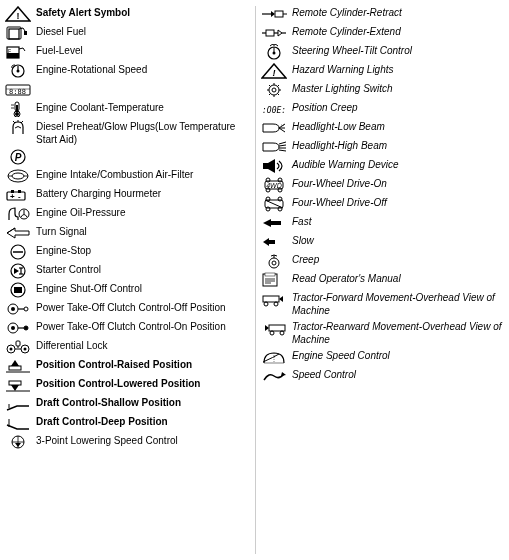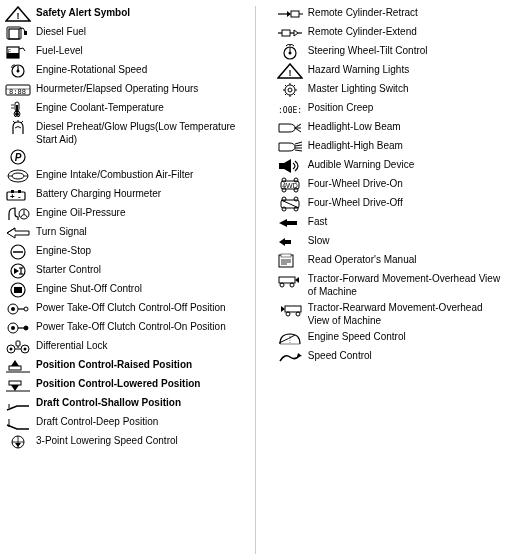--- a/index.html
+++ b/index.html
@@ -22,22 +22,23 @@
       display: flex;
       flex-direction: column;
       gap: 3px;
     }
     .col-left {
       width: 255px;
       padding-right: 4px;
     }
     .col-right {
       width: 254px;
-      padding-left: 20px;
+      padding-left: 4px;
       border-left: 1px solid #ccc;
+      font-style: italic;
     }
     .item {
       display: flex;
       align-items: flex-start;
       gap: 4px;
       min-height: 16px;
     }
     .icon-box {
       width: 28px;
       min-width: 28px;
@@ -115,21 +116,20 @@
     </div>
 
     <div class="item">
       <div class="icon-box">
         <svg viewBox="0 0 26 16" xmlns="http://www.w3.org/2000/svg">
           <rect x="1" y="3" width="24" height="10" rx="1" fill="none" stroke="#000" stroke-width="1"></rect>
           <text x="4" y="12" font-size="7" font-family="monospace">8:88</text>
           <line x1="1" y1="7" x2="25" y2="7" stroke="#000" stroke-width="0.5"></line>
         </svg>
       </div>
-      <span class="label">Hourmeter/Elapsed Operating Hours</span>
     </div>
 
     <div class="item">
       <div class="icon-box">
         <svg viewBox="0 0 26 16" xmlns="http://www.w3.org/2000/svg">
           <rect x="10" y="1" width="4" height="9" rx="2" fill="none" stroke="#000" stroke-width="1"></rect>
           <circle cx="12" cy="13" r="3" fill="none" stroke="#000" stroke-width="1"></circle>
           <rect x="11" y="4" width="2" height="7" fill="#000"></rect>
           <circle cx="12" cy="13" r="2" fill="#000"></circle>
           <line x1="6" y1="4" x2="9" y2="4" stroke="#000" stroke-width="0.8"></line>
@@ -313,21 +313,21 @@
       <span class="label" style="font-weight:bold">Draft Control-Shallow Position</span>
     </div>
 
     <div class="item">
       <div class="icon-box">
         <svg viewBox="0 0 26 16" xmlns="http://www.w3.org/2000/svg">
           <path d="M2,10 L12,14 L24,14" fill="none" stroke="#000" stroke-width="1.5"></path>
           <path d="M4,12 L4,4" fill="none" stroke="#000" stroke-width="1"></path>
         </svg>
       </div>
-      <span class="label" style="font-weight:normal">Draft Control-Deep Position</span>
+      <span class="label" style="font-weight:bold">Draft Control-Deep Position</span>
     </div>
 
     <div class="item">
       <div class="icon-box">
         <svg viewBox="0 0 26 16" xmlns="http://www.w3.org/2000/svg">
           <circle cx="13" cy="8" r="6" fill="none" stroke="#000" stroke-width="1"></circle>
           <line x1="13" y1="2" x2="13" y2="14" stroke="#000" stroke-width="0.8"></line>
           <polygon points="13,13 10,9 16,9" fill="#000"></polygon>
           <line x1="7" y1="8" x2="19" y2="8" stroke="#000" stroke-width="0.8"></line>
         </svg>
@@ -491,20 +491,31 @@
 
     <div class="item">
       <div class="icon-box">
         <svg viewBox="0 0 26 16" xmlns="http://www.w3.org/2000/svg">
           <path d="M2,8 L8,4 L8,6 L14,6 L14,10 L8,10 L8,12 Z" fill="#000"></path>
         </svg>
       </div>
       <span class="label">Slow</span>
     </div>
 
+    <div class="item">
+      <div class="icon-box">
+        <svg viewBox="0 0 26 16" xmlns="http://www.w3.org/2000/svg">
+          <circle cx="13" cy="10" r="5" fill="none" stroke="#000" stroke-width="1"></circle>
+          <circle cx="13" cy="10" r="2" fill="none" stroke="#000" stroke-width="1"></circle>
+          <line x1="13" y1="2" x2="13" y2="5" stroke="#000" stroke-width="1"></line>
+          <path d="M10,3 Q13,1 16,3" fill="none" stroke="#000" stroke-width="1"></path>
+        </svg>
+      </div>
+      <span class="label">Creep</span>
+    </div>
 
     <div class="item">
       <div class="icon-box">
         <svg viewBox="0 0 26 16" xmlns="http://www.w3.org/2000/svg">
           <rect x="2" y="2" width="14" height="12" fill="none" stroke="#000" stroke-width="1"></rect>
           <rect x="4" y="1" width="10" height="3" fill="#fff" stroke="#000" stroke-width="0.5"></rect>
           <line x1="4" y1="7" x2="14" y2="7" stroke="#000" stroke-width="0.8"></line>
           <line x1="4" y1="9" x2="14" y2="9" stroke="#000" stroke-width="0.8"></line>
           <line x1="4" y1="11" x2="10" y2="11" stroke="#000" stroke-width="0.8"></line>
         </svg>

